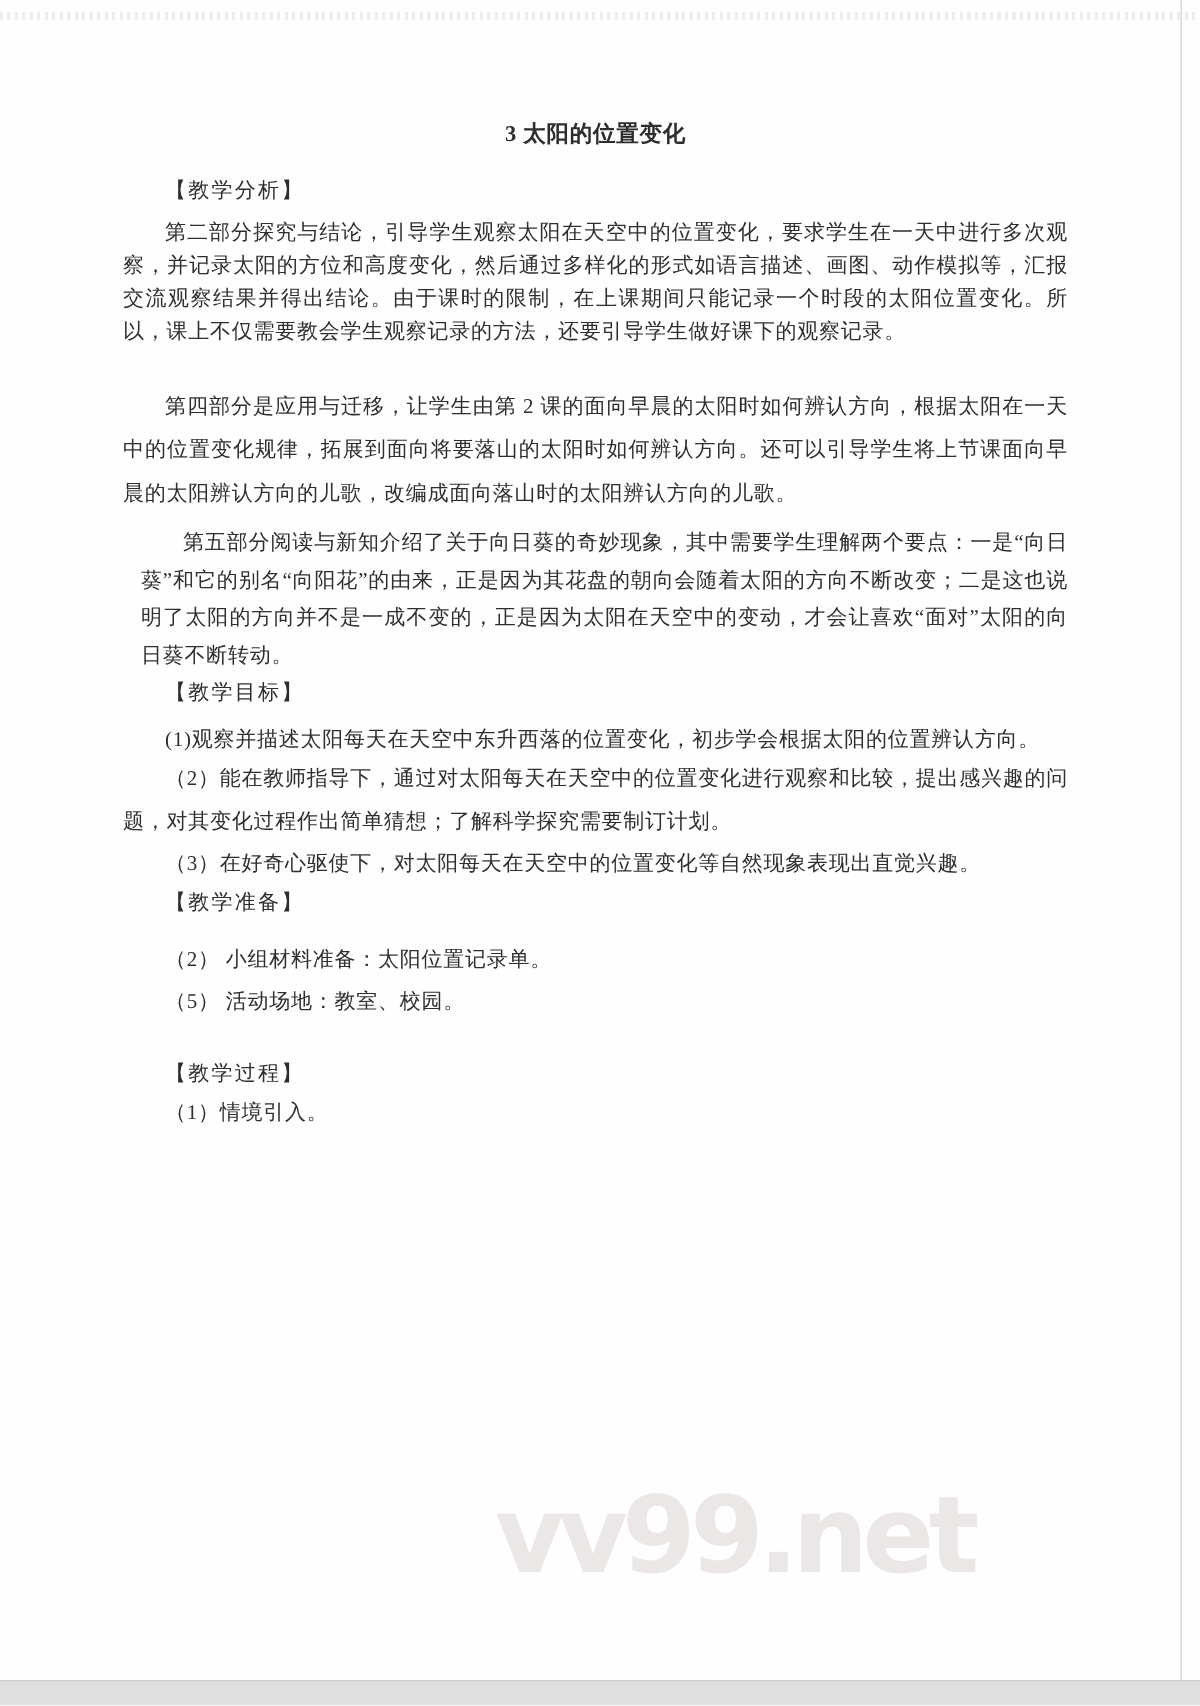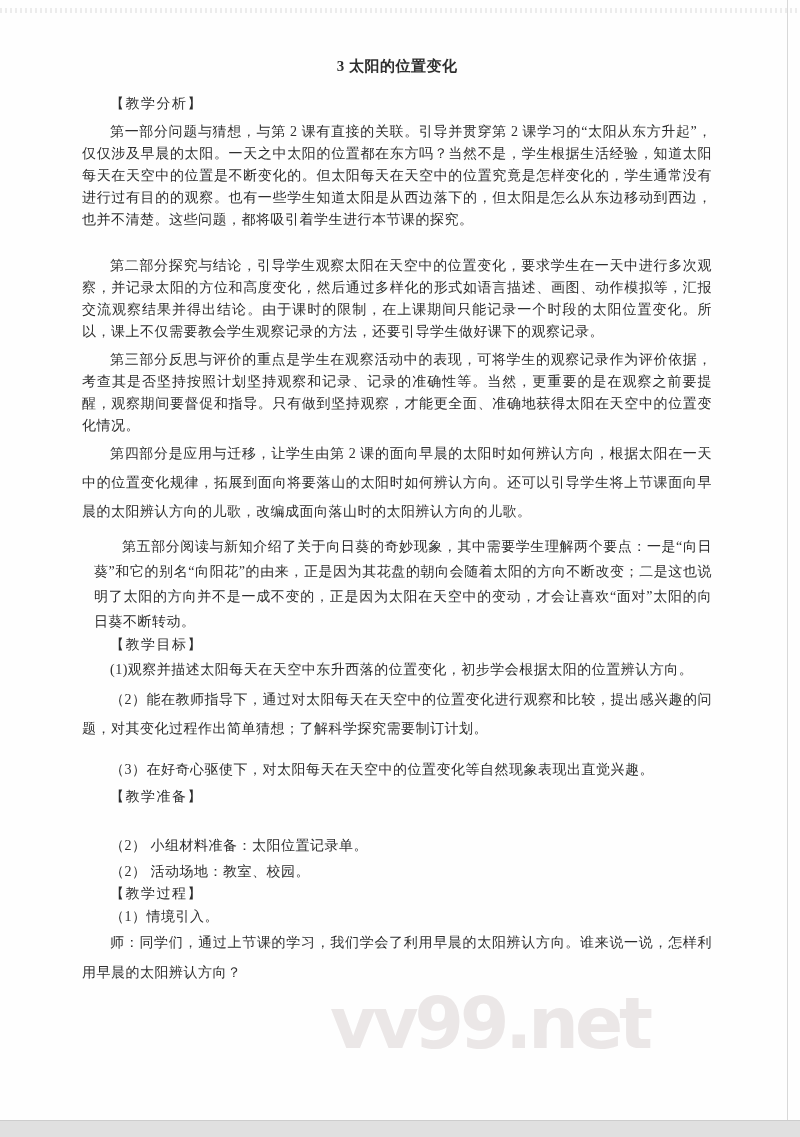--- a/index.html
+++ b/index.html
@@ -38,21 +38,21 @@
     z-index: 0;
     font-family: "DejaVu Sans", sans-serif;
     font-weight: 800;
     font-size: 71px;
     letter-spacing: -4px;
     user-select: none;
   }
   .doc {
     position: relative;
     z-index: 1;
-    padding: 56px 88px 0 82px;
+    padding: 80px 88px 0 82px;
     font-size: 14px;
     letter-spacing: 0.5px;
   }
   .blk { margin: 0; }
   .title {
     text-align: center;
     font-weight: bold;
     font-size: 15px;
     line-height: 21px;
   }
@@ -81,31 +81,28 @@
 </style>
 </head>
 <body>
 
 <div class="page" style="background: rgb(254, 254, 254); color: rgb(46, 46, 46);">
   <div class="perforation"></div>
   <div class="watermark" style="color: rgb(235, 231, 231);">vv99.net</div>
   <div class="doc">
       <p class="blk title">3 太阳的位置变化</p>
       <p class="blk heading">【教学分析】</p>
-      <p class="blk para">第一部分问题与猜想，与第 2 课有直接的关联。引导并贯穿第 2 课学习的“太阳从东方升起”，仅仅涉及早晨的太阳。一天之中太阳的位置都在东方吗？当然不是，学生根据生活经验，知道太阳每天在天空中的位置是不断变化的。但太阳每天在天空中的位置究竟是怎样变化的，学生通常没有进行过有目的的观察。也有一些学生知道太阳是从西边落下的，但太阳是怎么从东边移动到西边，也并不清楚。这些问题，都将吸引着学生进行本节课的探究。</p>
       <p class="blk para">第二部分探究与结论，引导学生观察太阳在天空中的位置变化，要求学生在一天中进行多次观察，并记录太阳的方位和高度变化，然后通过多样化的形式如语言描述、画图、动作模拟等，汇报交流观察结果并得出结论。由于课时的限制，在上课期间只能记录一个时段的太阳位置变化。所以，课上不仅需要教会学生观察记录的方法，还要引导学生做好课下的观察记录。</p>
-      <p class="blk para">第三部分反思与评价的重点是学生在观察活动中的表现，可将学生的观察记录作为评价依据，考查其是否坚持按照计划坚持观察和记录、记录的准确性等。当然，更重要的是在观察之前要提醒，观察期间要督促和指导。只有做到坚持观察，才能更全面、准确地获得太阳在天空中的位置变化情况。</p>
       <p class="blk para loose">第四部分是应用与迁移，让学生由第 2 课的面向早晨的太阳时如何辨认方向，根据太阳在一天中的位置变化规律，拓展到面向将要落山的太阳时如何辨认方向。还可以引导学生将上节课面向早晨的太阳辨认方向的儿歌，改编成面向落山时的太阳辨认方向的儿歌。</p>
       <p class="blk para mid">第五部分阅读与新知介绍了关于向日葵的奇妙现象，其中需要学生理解两个要点：一是“向日葵”和它的别名“向阳花”的由来，正是因为其花盘的朝向会随着太阳的方向不断改变；二是这也说明了太阳的方向并不是一成不变的，正是因为太阳在天空中的变动，才会让喜欢“面对”太阳的向日葵不断转动。</p>
       <p class="blk heading">【教学目标】</p>
       <p class="blk item">(1)观察并描述太阳每天在天空中东升西落的位置变化，初步学会根据太阳的位置辨认方向。</p>
       <p class="blk para loose">（2）能在教师指导下，通过对太阳每天在天空中的位置变化进行观察和比较，提出感兴趣的问题，对其变化过程作出简单猜想；了解科学探究需要制订计划。</p>
       <p class="blk item">（3）在好奇心驱使下，对太阳每天在天空中的位置变化等自然现象表现出直觉兴趣。</p>
       <p class="blk heading">【教学准备】</p>
       <p class="blk item">（2） 小组材料准备：太阳位置记录单。</p>
-      <p class="blk item">（2） 活动场地：教室、校园。</p>
+      <p class="blk item">（5） 活动场地：教室、校园。</p>
       <p class="blk heading">【教学过程】</p>
       <p class="blk item">（1）情境引入。</p>
-      <p class="blk para dialog">师：同学们，通过上节课的学习，我们学会了利用早晨的太阳辨认方向。谁来说一说，怎样利用早晨的太阳辨认方向？</p>
     </div>
   <div class="page-edge-line"></div>
   <div class="footer-band" style="background: rgb(224, 224, 224);"></div>
 </div>
 
 </body></html>

